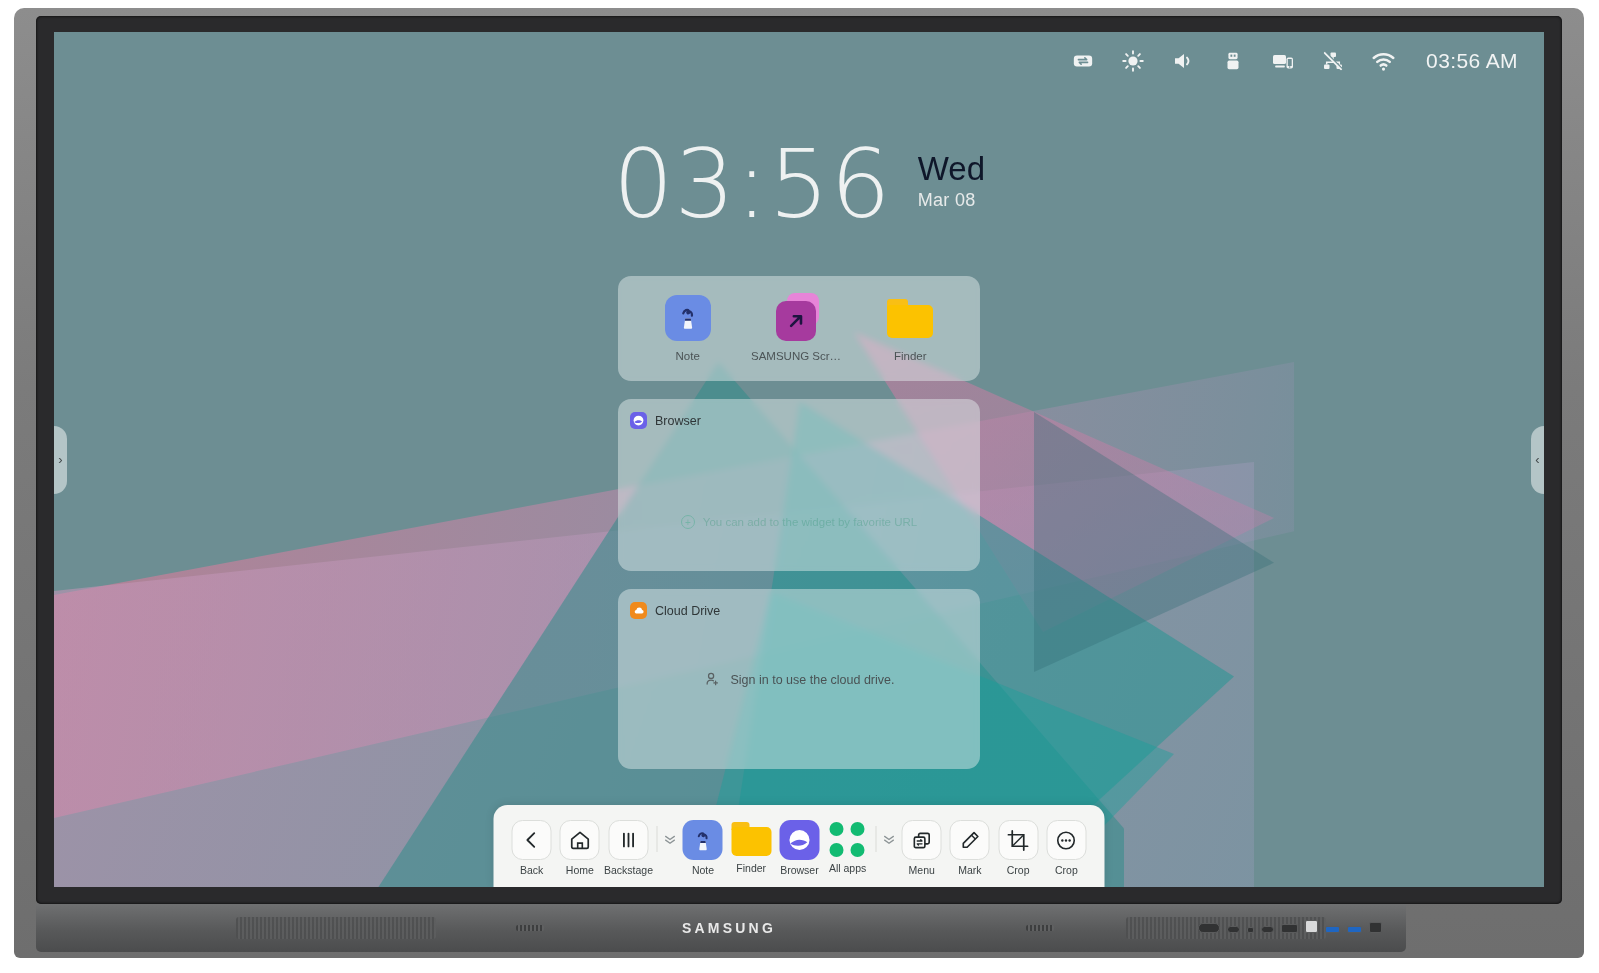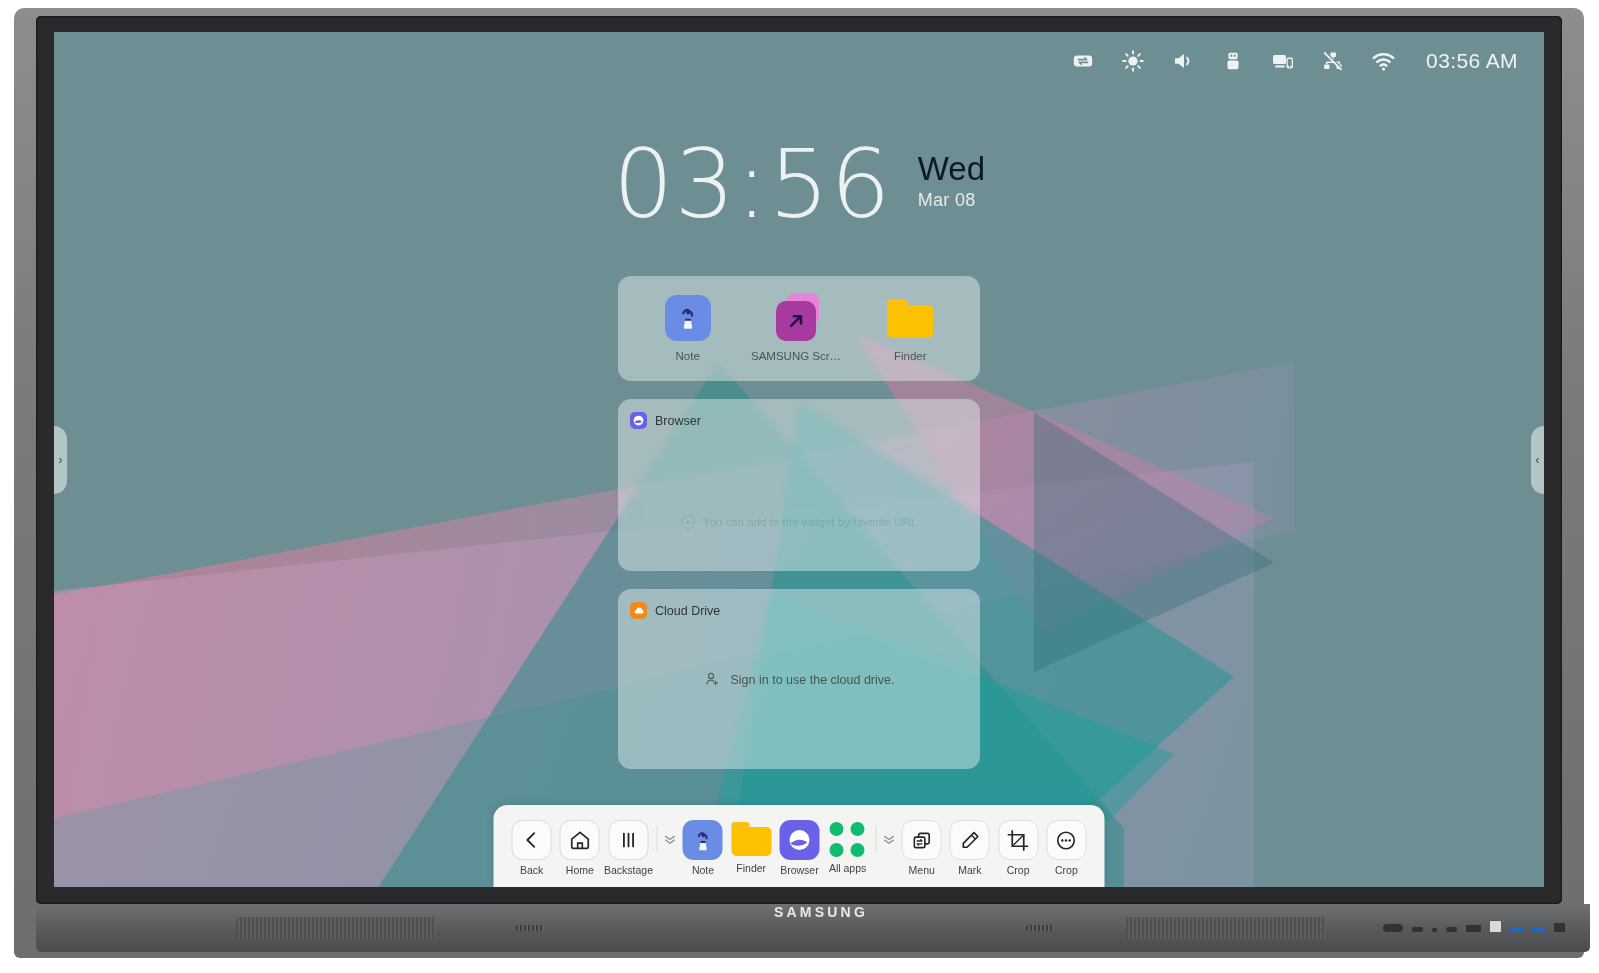--- a/index.html
+++ b/index.html
@@ -185,24 +185,24 @@
   .app-note{ width:40px;height:40px;border-radius:11px;background:#6a8ce4;display:flex;align-items:center;justify-content:center; }
   .app-folder{ width:40px;height:36px;position:relative; }
   .app-folder .tab{ position:absolute;left:0;top:0;width:18px;height:8px;background:#f9bf14;border-radius:3px 3px 0 0; }
   .app-folder .body{ position:absolute;left:0;top:5px;width:40px;height:29px;background:#fcc200;border-radius:3px 5px 5px 5px; }
   .app-browser{ width:40px;height:40px;border-radius:11px;background:#6b61e8;display:flex;align-items:center;justify-content:center; }
   .app-allapps{ width:36px;height:36px;display:grid;grid-template-columns:1fr 1fr;grid-gap:6px; }
   .app-allapps i{ display:block; width:14px;height:14px;border-radius:50%;background:#12bb72; }
 
   
   .bottom-bar{
-    position:absolute; left:22px; bottom:6px; width:1554px; height:48px;
+    position:absolute; left:22px; bottom:6px; width:1370px; height:48px;
     background:linear-gradient(180deg,#6f7071 0%,#58595a 55%,#4b4c4d 100%);
     border-radius:0 0 5px 5px;
-    display:flex; justify-content:center;padding-left:16px;
+    display:flex; align-items:center; justify-content:center;padding-left:16px;
   }
   .samsung-logo{
     color:#e9e9e9; font-size:14px; font-weight:700; letter-spacing:3.2px;
     font-family:"Liberation Sans", sans-serif;
   }
   .speaker{
     position:absolute; top:13px; height:22px; width:200px;
     background:repeating-linear-gradient(90deg,#4d4e4f 0 2px,#5d5e5f 2px 4px);
     border-radius:3px; opacity:.85;
   }

